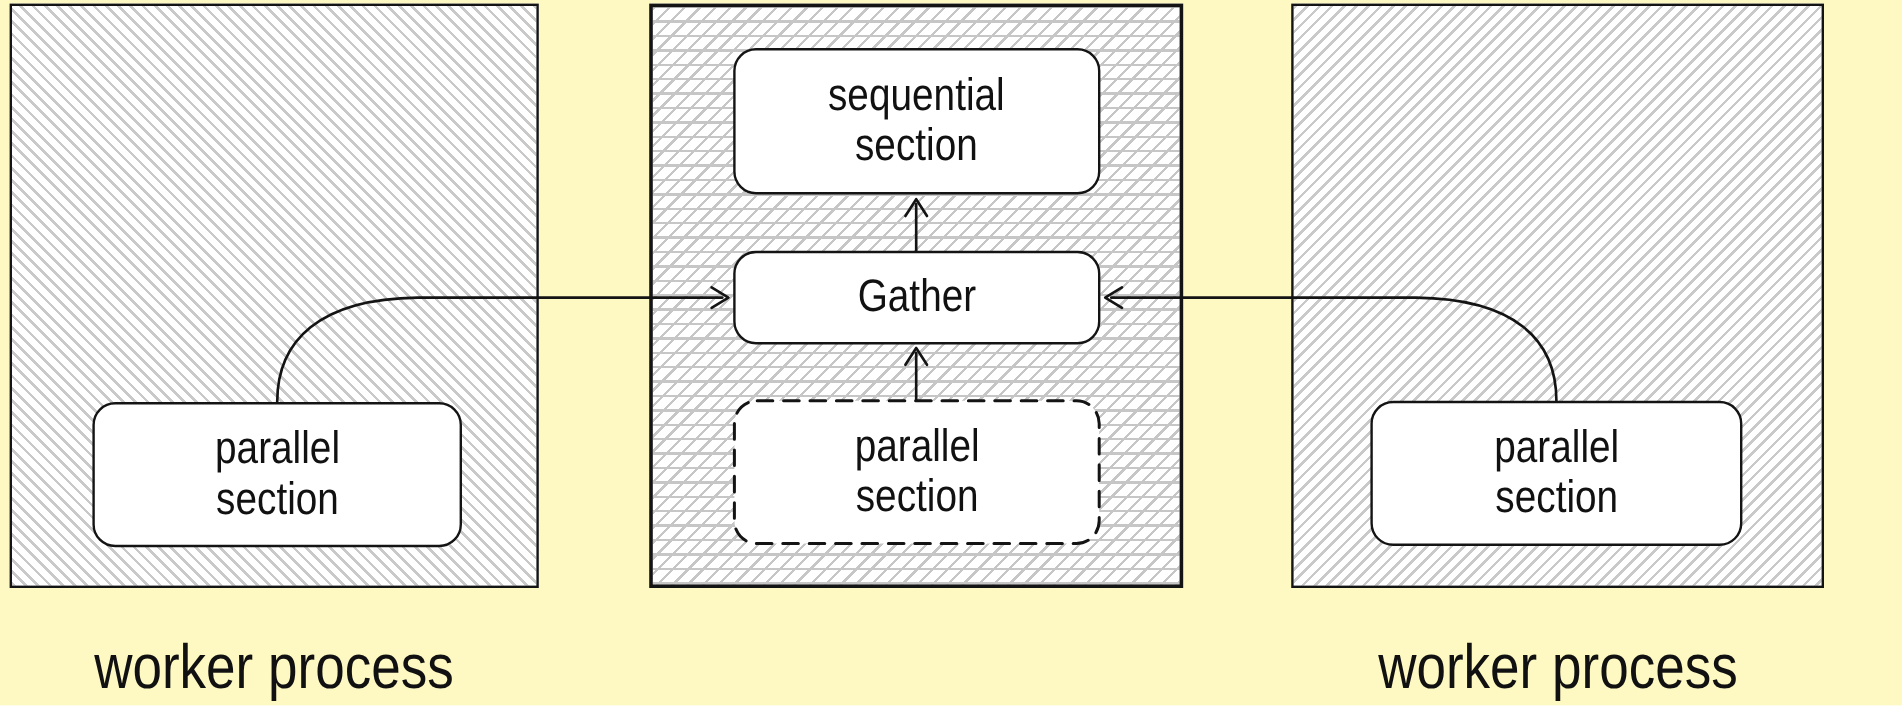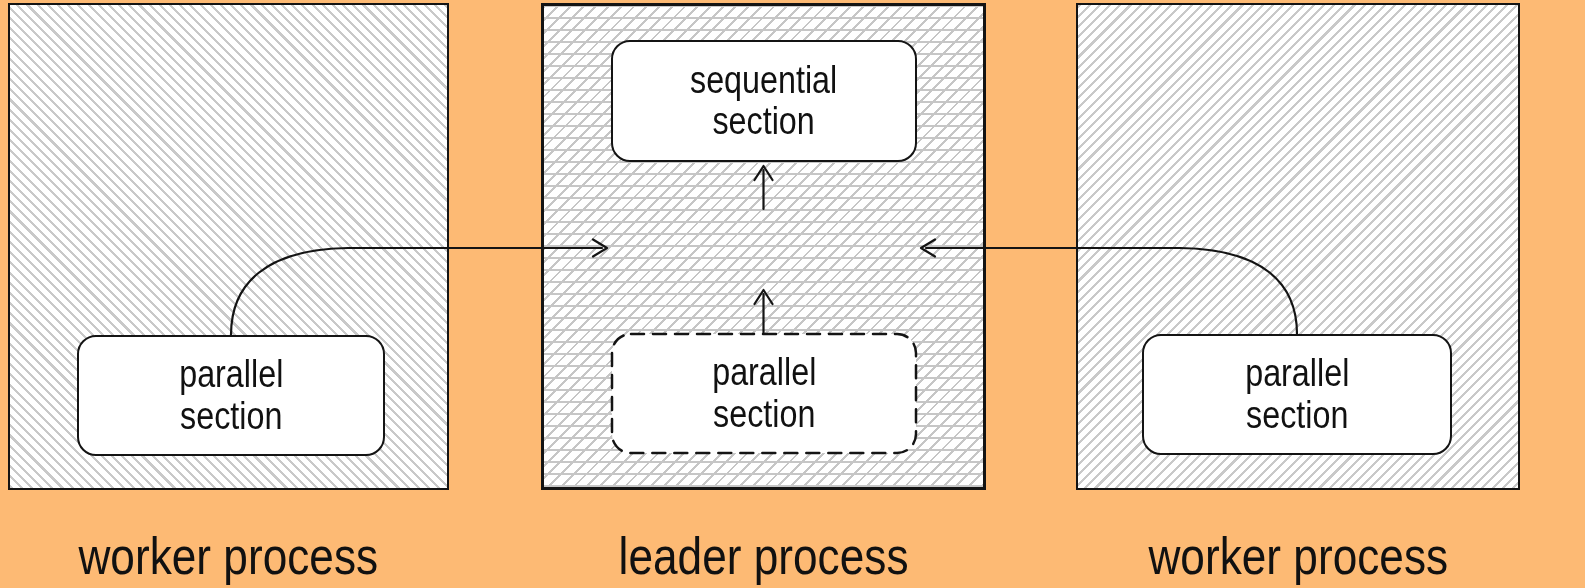--- a/index.html
+++ b/index.html
@@ -1,19 +1,19 @@
 <!DOCTYPE html>
 <html><head>
 <meta charset="utf-8">
 <style>
   html,body{margin:0;padding:0;background:#ffffff;}
   #canvas{
     position:relative;
     width:1585px;height:588px;
-    background:#fdba74;
+    background:#fef9c3;
     font-family:"Liberation Sans","DejaVu Sans",sans-serif;
     color:#111111;
     overflow:hidden;
   }
   
   .process{
     position:absolute;
     top:3px;height:487px;
     border:2.5px solid #141414;
     box-sizing:border-box;
@@ -109,39 +109,39 @@
 
     <path d="M 763.5 209 L 763.5 170"></path>
     <path d="M 754.5 180 L 763.5 166 L 772.5 180"></path>
   </svg>
 
   <div class="node" id="node-seq">
     <span class="txt">sequential
 section</span>
   </div>
 
+  <div class="node" id="node-gather">
+    <span class="txt">Gather</span>
+  </div>
 
   <div class="node" id="node-par-mid">
     <span class="txt">parallel
 section</span>
   </div>
 
   <div class="node" id="node-par-left">
     <span class="txt">parallel
 section</span>
   </div>
 
   <div class="node" id="node-par-right">
     <span class="txt">parallel
 section</span>
   </div>
 
   <div class="plabel" id="label-left">
     <span class="txt">worker process</span>
   </div>
-  <div class="plabel" id="label-center">
-    <span class="txt">leader process</span>
-  </div>
   <div class="plabel" id="label-right">
     <span class="txt">worker process</span>
   </div>
 
 </div>
 
 </body></html>

